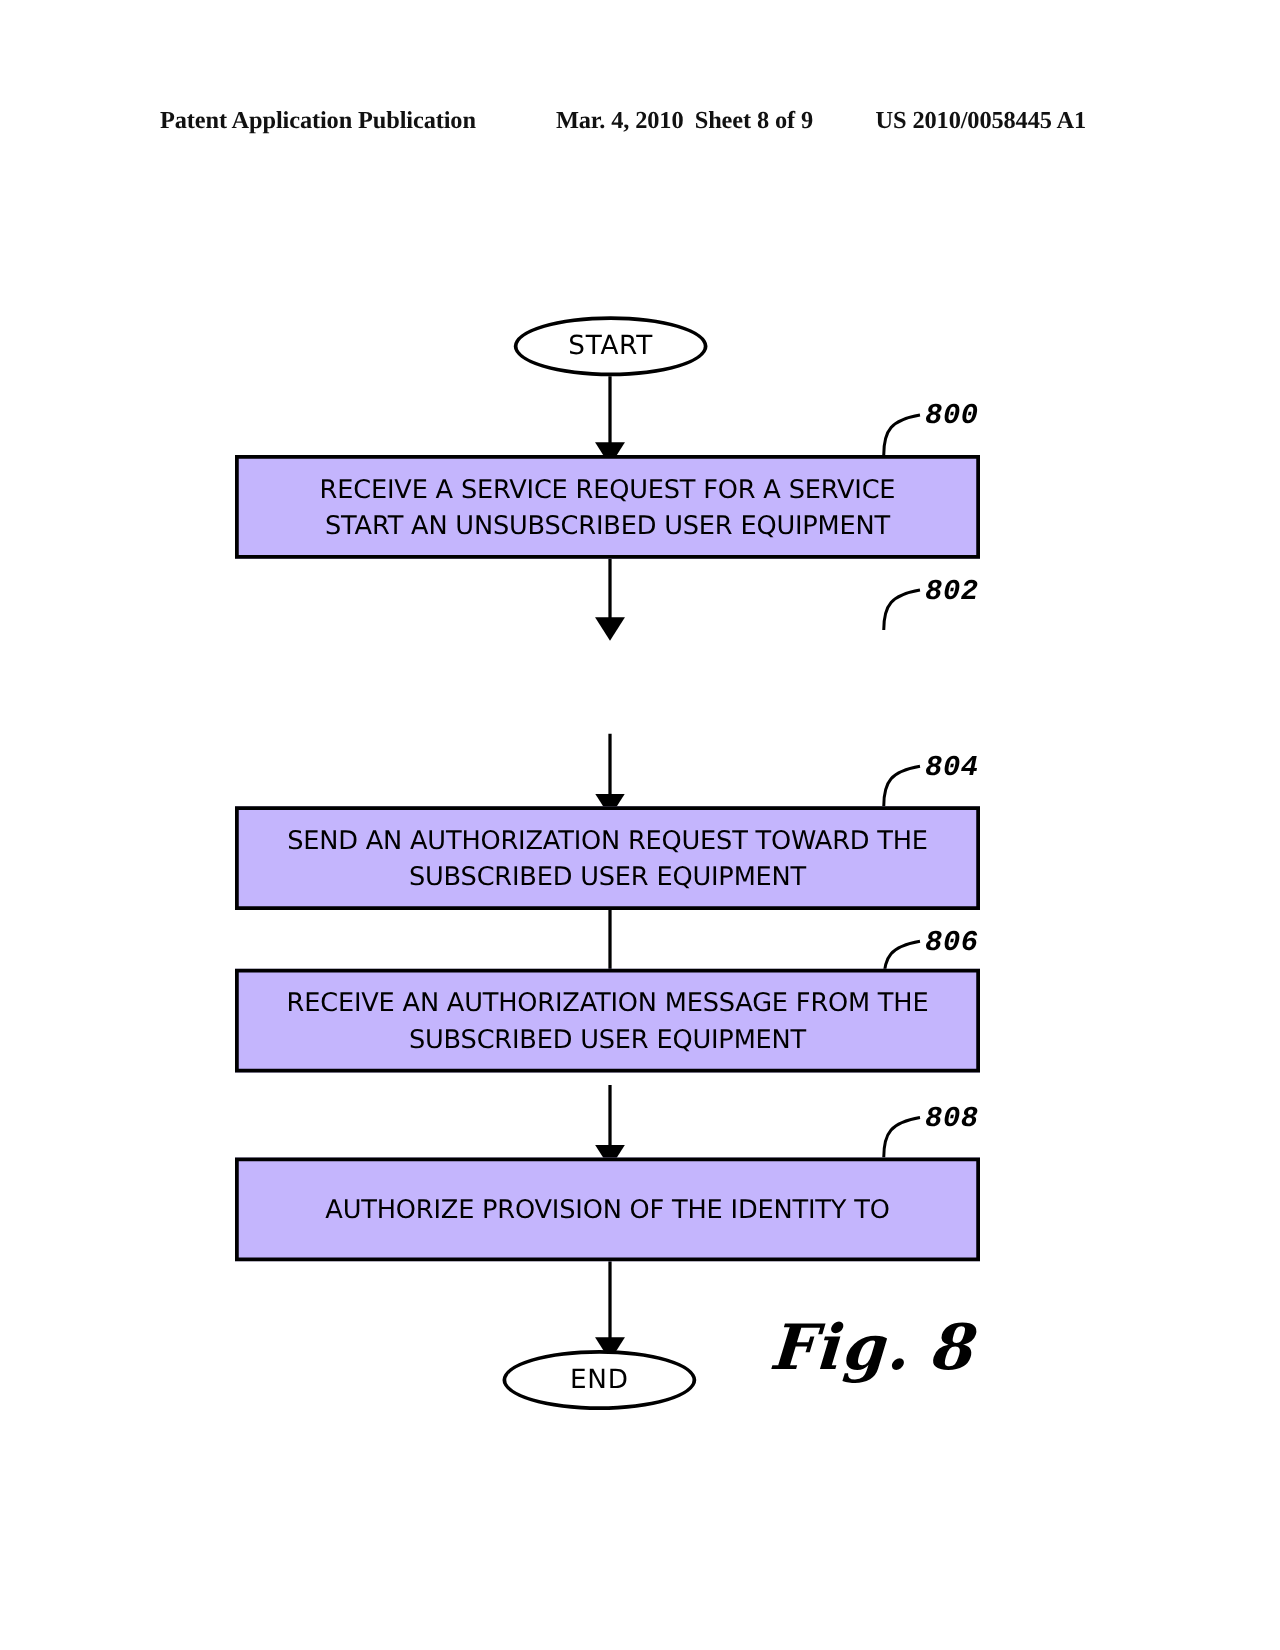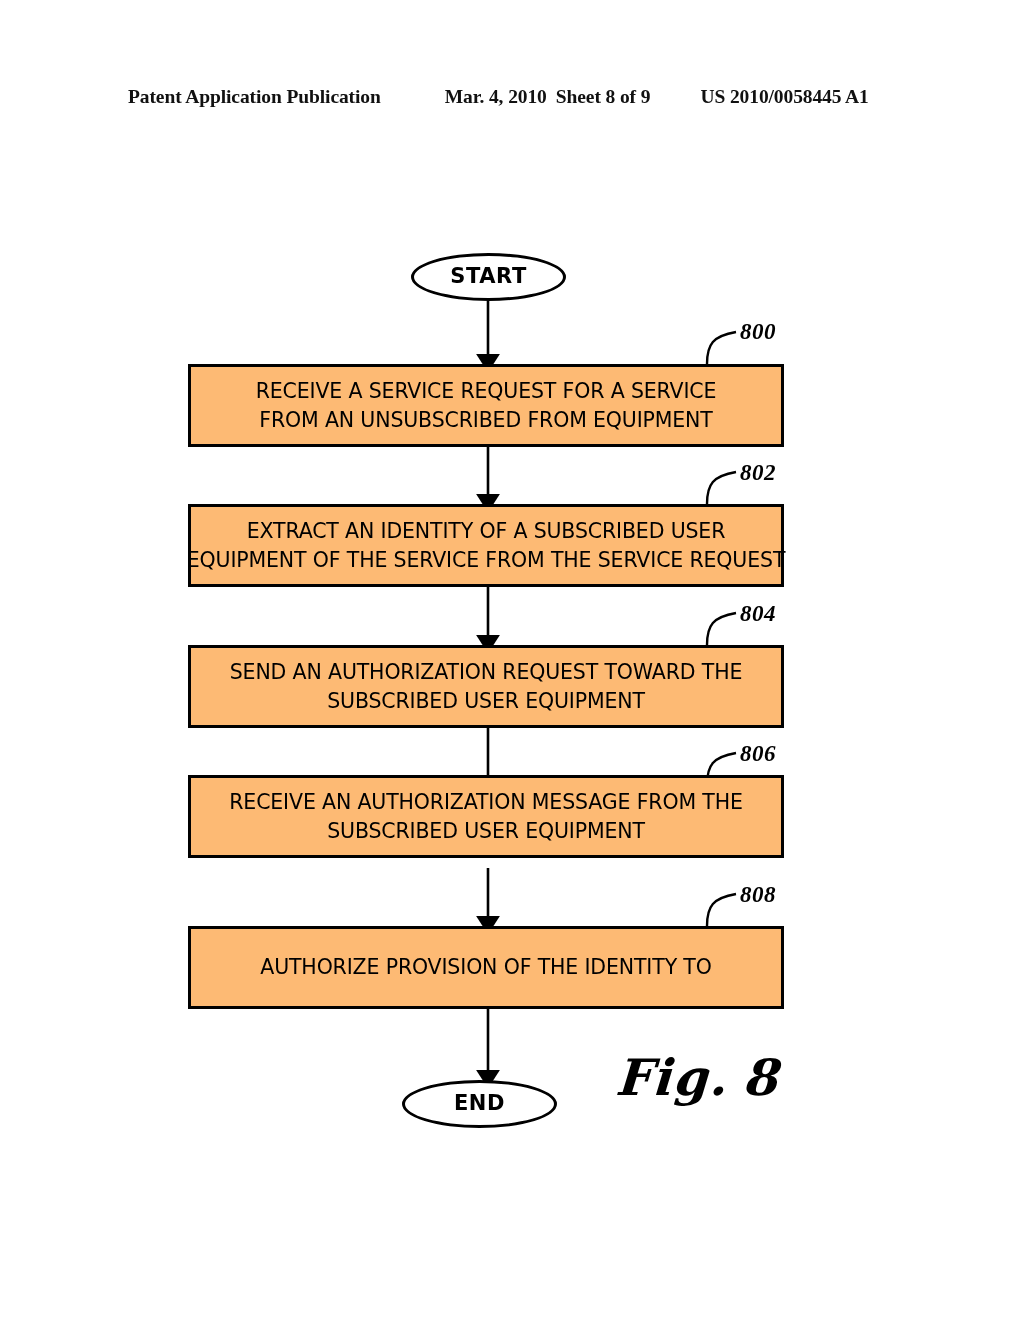--- a/index.html
+++ b/index.html
@@ -50,42 +50,41 @@
   
   .terminator {
     position: absolute;
     border: 3px solid #000;
     border-radius: 50%;
     background: #fff;
     display: flex;
     align-items: center;
     justify-content: center;
     box-sizing: border-box;
-    font-weight: bold;
   }
   .terminator .term-label {
     font-family: "DejaVu Sans", sans-serif;
     font-size: 21px;
     letter-spacing: 0.6px;
     color: #000;
     line-height: 1;
     padding-bottom: 1px;
   }
 
   #node-start { left: 411px; top: 253px;  width: 155px; height: 48px; }
   #node-end   { left: 402px; top: 1080px; width: 155px; height: 48px; }
 
   
   .process-box {
     position: absolute;
     left: 188px;
     width: 596px;
     height: 83px;
     border: 3px solid #000;
-    background: #fdba74;
+    background: #c4b5fd;
     box-sizing: border-box;
     display: flex;
     flex-direction: column;
     align-items: center;
     justify-content: center;
   }
   .process-box .box-line {
     font-family: "DejaVu Sans", sans-serif;
     font-size: 20.5px;
     line-height: 29px;
@@ -96,21 +95,21 @@
 
   #node-800 { top: 364px; }
   #node-802 { top: 504px; }
   #node-804 { top: 645px; }
   #node-806 { top: 775px; }
   #node-808 { top: 926px; }
 
   
   .ref-numeral {
     position: absolute;
-    font-family: Liberation Serif, serif;
+    font-family: Liberation Mono, monospace;
     font-style: italic;
     font-weight: bold;
     font-size: 23px;
     letter-spacing: 0.5px;
     color: #000;
   }
   #ref-800 { left: 740px; top: 319px; }
   #ref-802 { left: 740px; top: 460px; }
   #ref-804 { left: 740px; top: 601px; }
   #ref-806 { left: 740px; top: 741px; }
@@ -177,28 +176,24 @@
     <path d="M707,785 C707,765 713,757 736,753" stroke="#000" stroke-width="2.4" fill="none"></path>
     <path d="M707,926 C707,906 713,898 736,894" stroke="#000" stroke-width="2.4" fill="none"></path>
   </svg>
 
   <div class="terminator" id="node-start">
     <span class="term-label">START</span>
   </div>
 
   <div class="process-box" id="node-800">
     <span class="box-line">RECEIVE A SERVICE REQUEST FOR A SERVICE</span>
-    <span class="box-line">FROM AN UNSUBSCRIBED FROM EQUIPMENT</span>
+    <span class="box-line">START AN UNSUBSCRIBED USER EQUIPMENT</span>
   </div>
   <span class="ref-numeral" id="ref-800">800</span>
 
-  <div class="process-box" id="node-802">
-    <span class="box-line">EXTRACT AN IDENTITY OF A SUBSCRIBED USER</span>
-    <span class="box-line">EQUIPMENT OF THE SERVICE FROM THE SERVICE REQUEST</span>
-  </div>
   <span class="ref-numeral" id="ref-802">802</span>
 
   <div class="process-box" id="node-804">
     <span class="box-line">SEND AN AUTHORIZATION REQUEST TOWARD THE</span>
     <span class="box-line">SUBSCRIBED USER EQUIPMENT</span>
   </div>
   <span class="ref-numeral" id="ref-804">804</span>
 
   <div class="process-box" id="node-806">
     <span class="box-line">RECEIVE AN AUTHORIZATION MESSAGE FROM THE</span>

